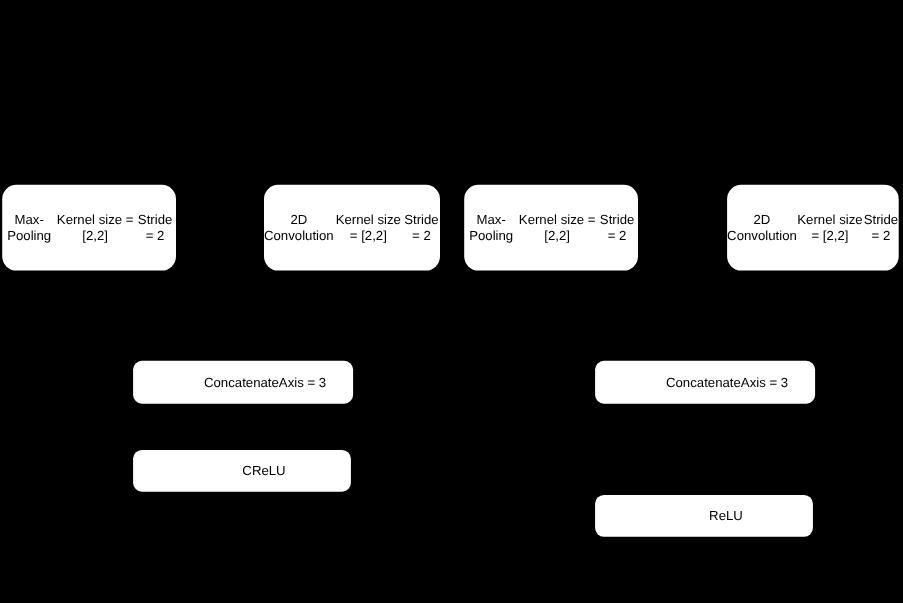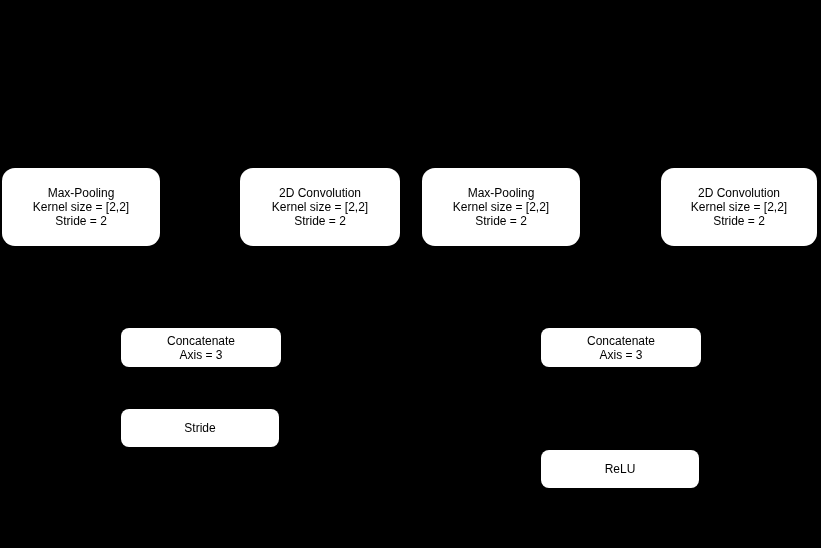--- a/index.html
+++ b/index.html
@@ -12,36 +12,37 @@
     background: #000000;
     position: relative;
     overflow: hidden;
     font-family: "Liberation Sans", sans-serif;
   }
   .node {
     position: absolute;
     background: #ffffff;
     color: #000000;
     display: flex;
-    flex-direction: column;
+    flex-direction: row;
     align-items: center;
     justify-content: center;
     text-align: center;
     font-size: 12px;
     line-height: 14px;
   }
   .node.big {
     border-radius: 13px;
     width: 158px;
     height: 78px;
   }
   .node.small {
     border-radius: 8px;
     width: 160px;
     height: 39px;
+    padding-left: 40px;
   }
   
   #maxpool1 { left: 2px;   top: 168px; }
   #conv1    { left: 240px; top: 168px; width: 160px; }
   #maxpool2 { left: 422px; top: 168px; }
   #conv2    { left: 661px; top: 168px; width: 156px; }
   
   #concat1  { left: 121px; top: 328px; }
   #concat2  { left: 541px; top: 328px; }
   
@@ -79,18 +80,18 @@
   <span>Concatenate</span>
   <span>Axis = 3</span>
 </div>
 
 <div class="node small" id="concat2">
   <span>Concatenate</span>
   <span>Axis = 3</span>
 </div>
 
 <div class="node small" id="crelu">
-  <span>Stride</span>
+  <span>CReLU</span>
 </div>
 
 <div class="node small" id="relu">
   <span>ReLU</span>
 </div>
 
 </body></html>

